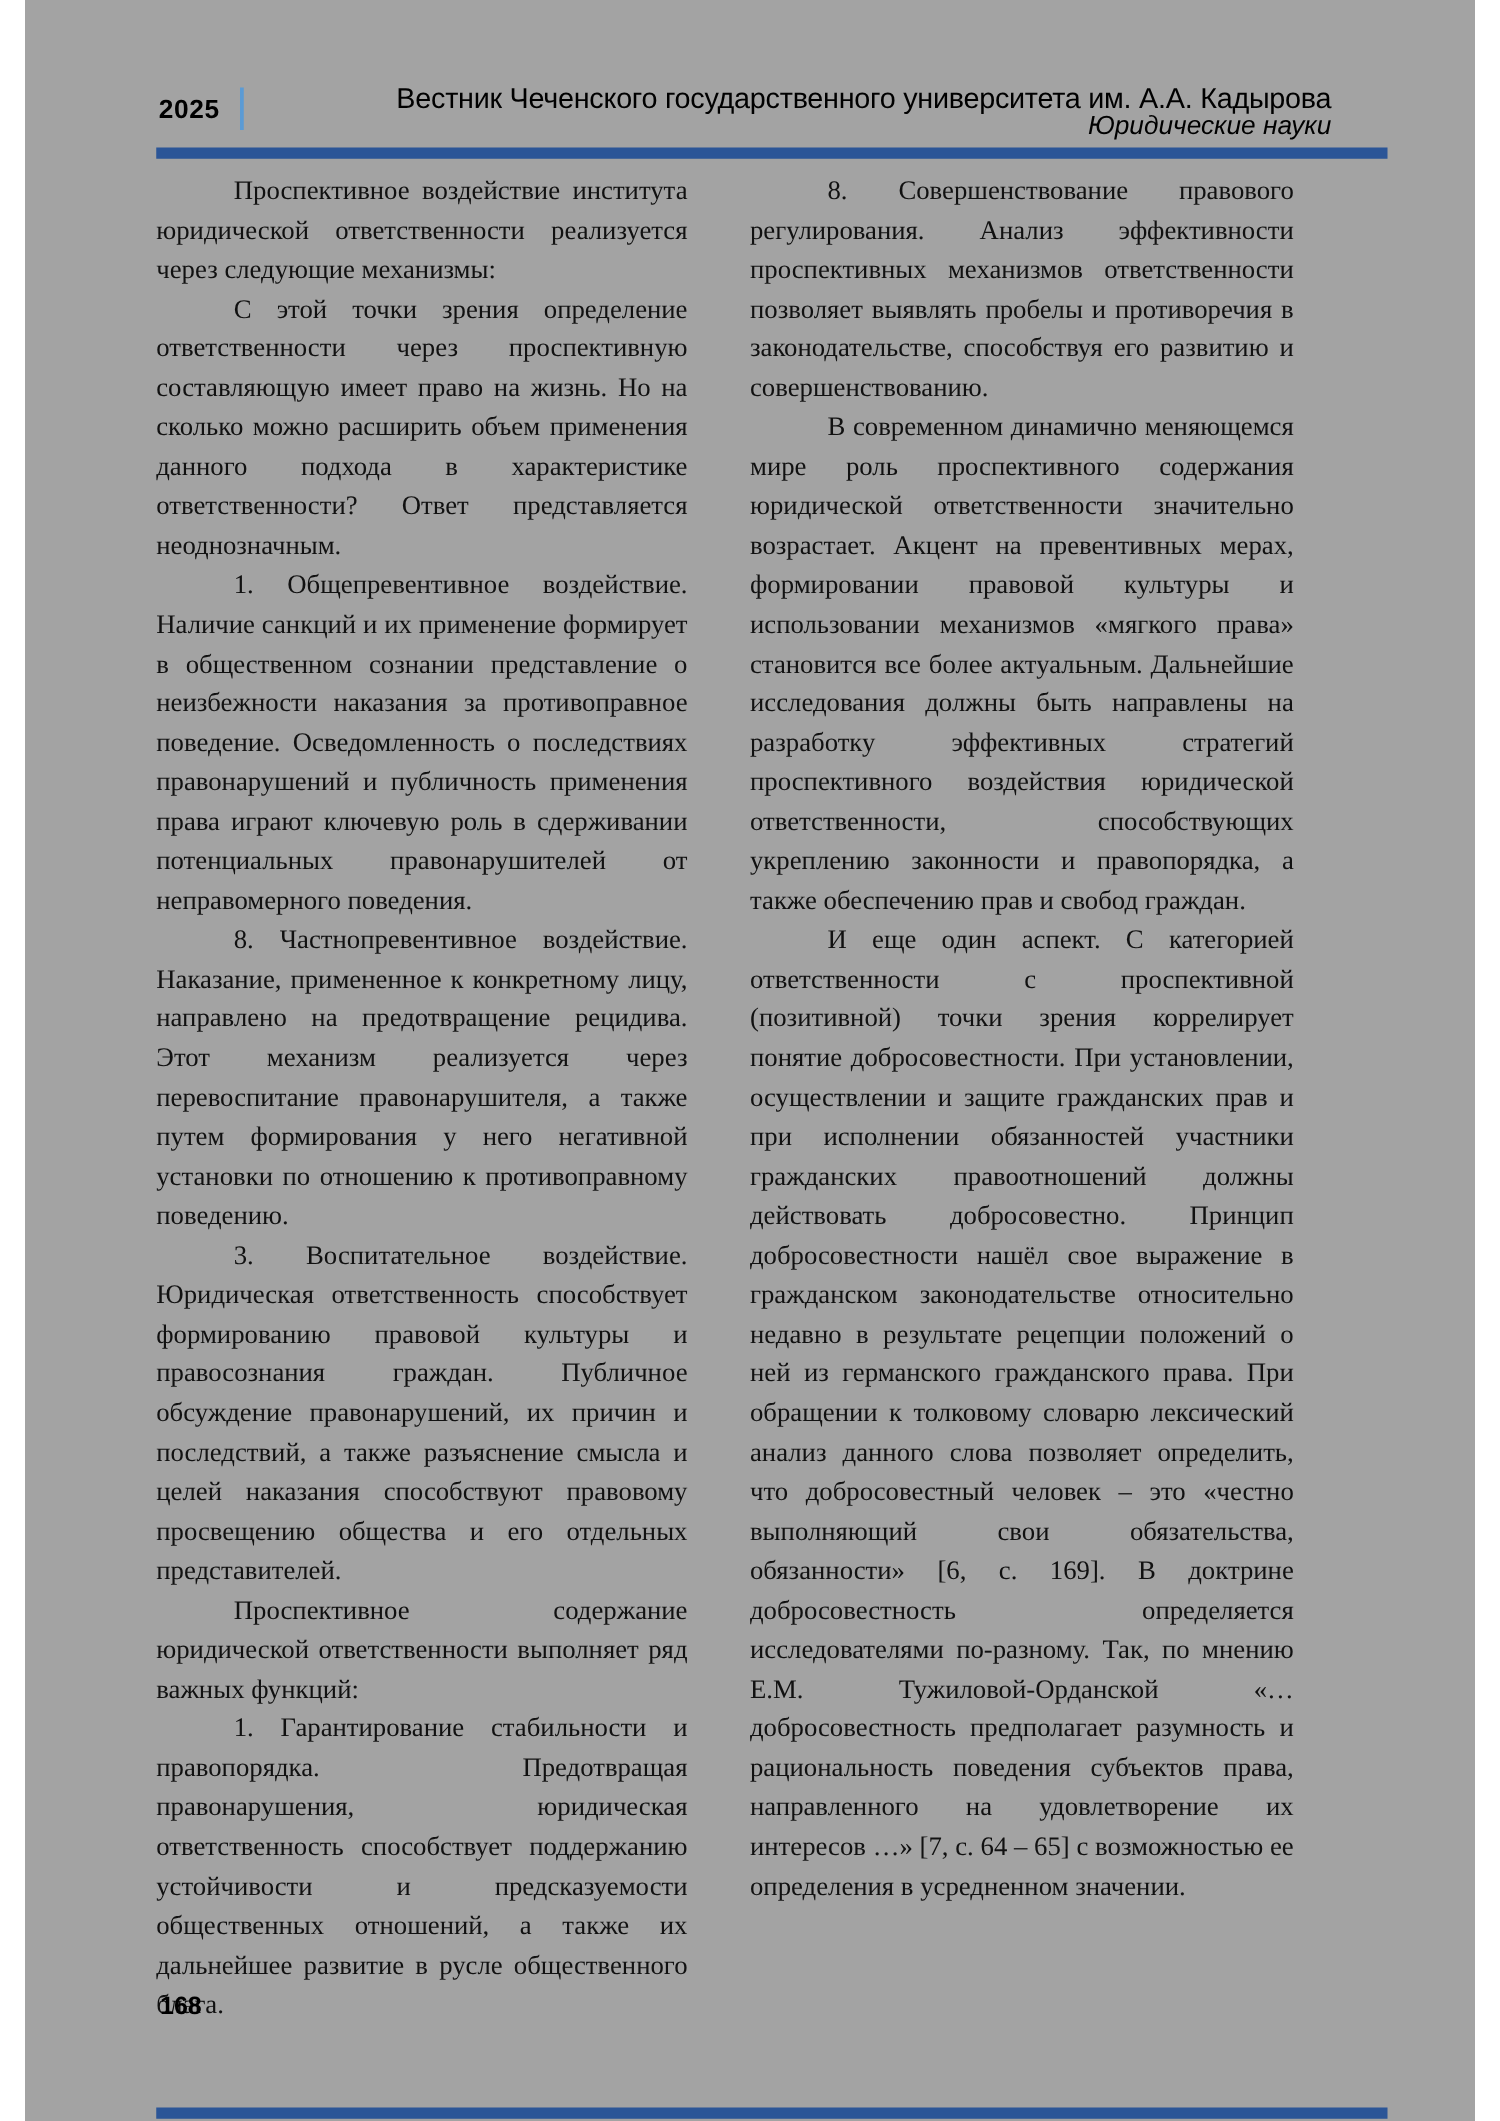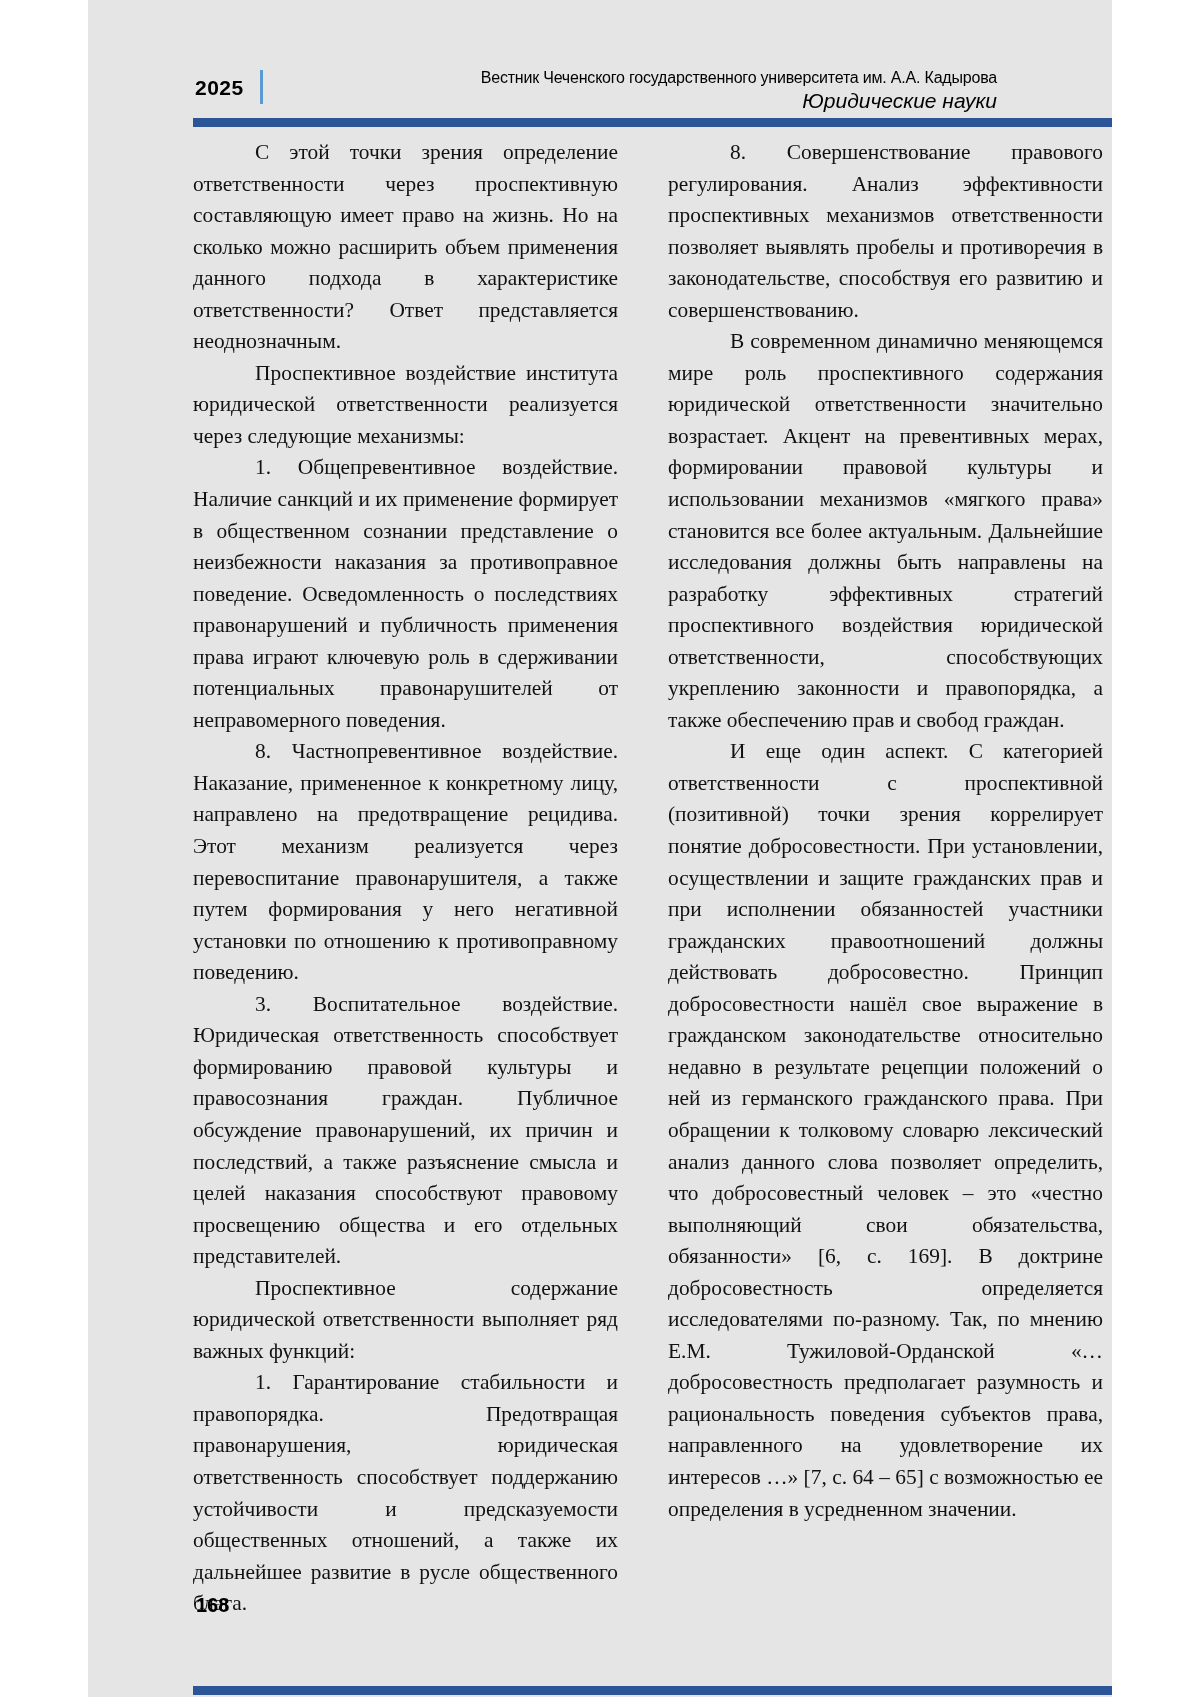--- a/index.html
+++ b/index.html
@@ -1,19 +1,19 @@
 <!DOCTYPE html>
 <html lang="ru"><head>
 <meta charset="utf-8">
 <style>
   html,body{margin:0;padding:0;background:#ffffff;}
   .page{
     position:relative;
-    width:1024px;height:1697px;
-    background:#e5e5e5;
+    width:1160px;height:1697px;
+    background:#a3a3a3;
     font-family:"Liberation Serif", serif;
     color:#111111;
     overflow:hidden;
     margin:0 auto;
   }
   
   .year{
     position:absolute;left:107px;top:76px;
     font-family:"Liberation Sans", sans-serif;
     font-weight:bold;font-size:21px;letter-spacing:.5px;color:#000;
@@ -21,21 +21,21 @@
   .year-sep{
     position:absolute;left:172px;top:70px;
     width:3px;height:34px;
   }
   .journal-head{
     position:absolute;top:66px;right:115px;
     text-align:right;
     font-family:"Liberation Sans", sans-serif;
     color:#000;
   }
-  .journal-title{font-size:16px;letter-spacing:-0.2px;line-height:24px;text-align:center;}
+  .journal-title{font-size:23px;letter-spacing:-0.2px;line-height:24px;text-align:center;}
   .journal-section{font-size:21px;font-style:italic;line-height:22px;}
   .rule{position:absolute;left:105px;width:985px;height:9px;}
   .rule.top{top:118px;}
   .rule.bottom{top:1686px;}
   
   .columns{
     position:absolute;left:105px;top:137px;width:910px;
     display:flex;gap:50px;
   }
   .col{font-size:21.4px;line-height:31.55px;text-align:justify;}
@@ -60,22 +60,22 @@
 
   <div class="journal-head">
     <div class="journal-title">Вестник Чеченского государственного университета им. А.А. Кадырова</div>
     <div class="journal-section">Юридические науки</div>
   </div>
 
   <div class="rule top" style="background: rgb(43, 85, 151);"></div>
 
   <div class="columns">
     <div class="col col-left">
+        <p class="para">Проспективное воздействие института юридической ответственности реализуется через следующие механизмы:</p>
         <p class="para">С этой точки зрения определение ответственности через проспективную составляющую имеет право на жизнь. Но на сколько можно расширить объем применения данного подхода в характеристике ответственности? Ответ представляется неоднозначным.</p>
-        <p class="para">Проспективное воздействие института юридической ответственности реализуется через следующие механизмы:</p>
         <p class="para">1. Общепревентивное воздействие. Наличие санкций и их применение формирует в общественном сознании представление о неизбежности наказания за противоправное поведение. Осведомленность о последствиях правонарушений и публичность применения права играют ключевую роль в сдерживании потенциальных правонарушителей от неправомерного поведения.</p>
         <p class="para">8. Частнопревентивное воздействие. Наказание, примененное к конкретному лицу, направлено на предотвращение рецидива. Этот механизм реализуется через перевоспитание правонарушителя, а также путем формирования у него негативной установки по отношению к противоправному поведению.</p>
         <p class="para">3. Воспитательное воздействие. Юридическая ответственность способствует формированию правовой культуры и правосознания граждан. Публичное обсуждение правонарушений, их причин и последствий, а также разъяснение смысла и целей наказания способствуют правовому просвещению общества и его отдельных представителей.</p>
         <p class="para">Проспективное содержание юридической ответственности выполняет ряд важных функций:</p>
         <p class="para">1. Гарантирование стабильности и правопорядка. Предотвращая правонарушения, юридическая ответственность способствует поддержанию устойчивости и предсказуемости общественных отношений, а также их дальнейшее развитие в русле общественного блага.</p>
       </div>
     <div class="col col-right">
         <p class="para">8. Совершенствование правового регулирования. Анализ эффективности проспективных механизмов ответственности позволяет выявлять пробелы и противоречия в законодательстве, способствуя его развитию и совершенствованию.</p>
         <p class="para">В современном динамично меняющемся мире роль проспективного содержания юридической ответственности значительно возрастает. Акцент на превентивных мерах, формировании правовой культуры и использовании механизмов «мягкого права» становится все более актуальным. Дальнейшие исследования должны быть направлены на разработку эффективных стратегий проспективного воздействия юридической ответственности, способствующих укреплению законности и правопорядка, а также обеспечению прав и свобод граждан.</p>
         <p class="para">И еще один аспект. С категорией ответственности с проспективной (позитивной) точки зрения коррелирует понятие добросовестности. При установлении, осуществлении и защите гражданских прав и при исполнении обязанностей участники гражданских правоотношений должны действовать добросовестно. Принцип добросовестности нашёл свое выражение в гражданском законодательстве относительно недавно в результате рецепции положений о ней из германского гражданского права. При обращении к толковому словарю лексический анализ данного слова позволяет определить, что добросовестный человек – это «честно выполняющий свои обязательства, обязанности» [6, с. 169]. В доктрине добросовестность определяется исследователями по-разному. Так, по мнению Е.М. Тужиловой-Орданской «… добросовестность предполагает разумность и рациональность поведения субъектов права, направленного на удовлетворение их интересов …» [7, с. 64 – 65] с возможностью ее определения в усредненном значении.</p>

